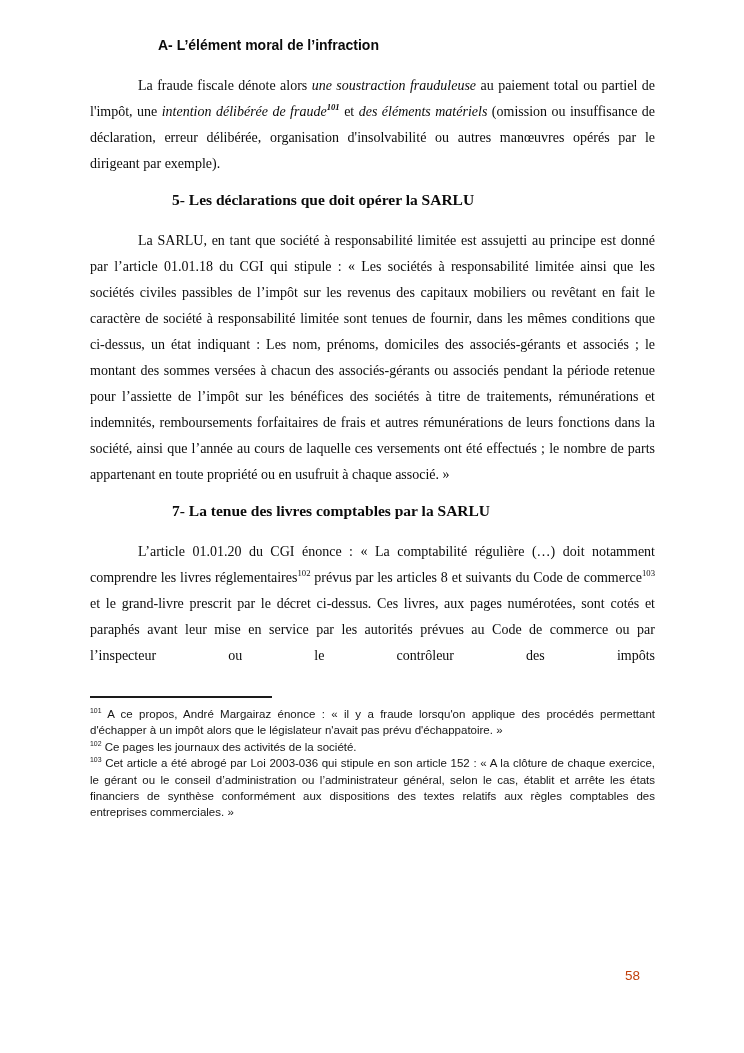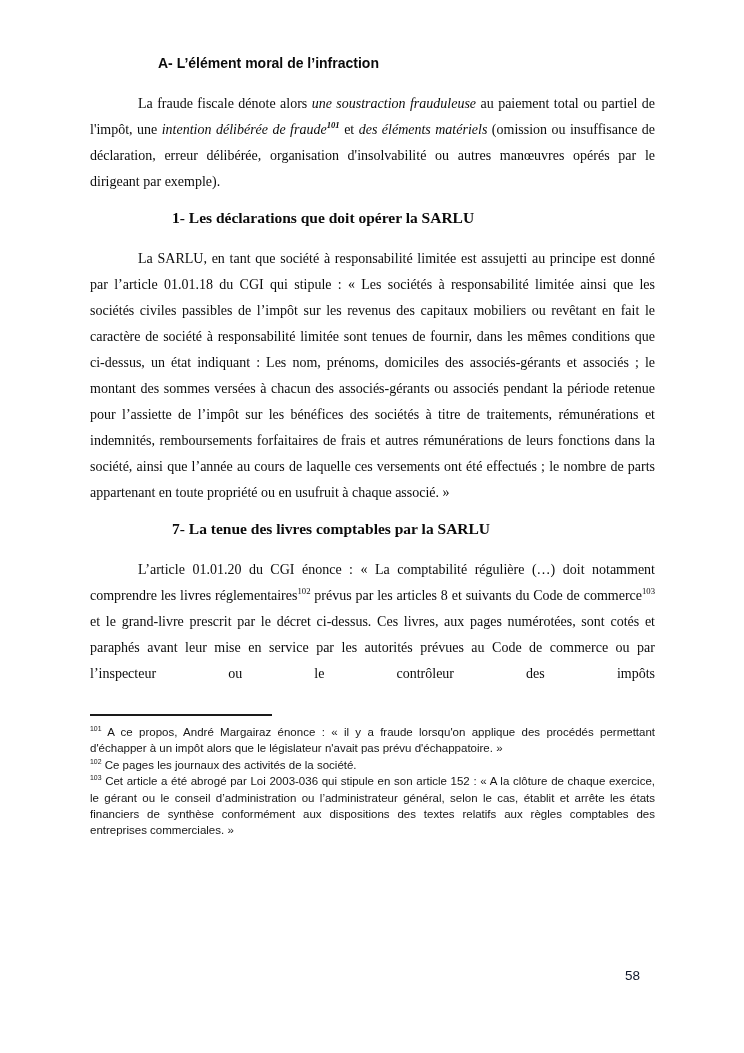--- a/index.html
+++ b/index.html
@@ -7,21 +7,21 @@
     position:relative;
     width:744px;height:1053px;
     background:#ffffff;
     overflow:hidden;
     color:#0b0b0b;
   }
   .doc{
     position:absolute;
     left:90px;top:0;
     width:565px;
-    padding-top:53px;
+    padding-top:35px;
   }
   .h-sans{
     font-family:"Liberation Sans",sans-serif;
     font-weight:bold;
     font-size:14px;line-height:20px;
     margin:13px 0 18px 68px;
   }
   .h-sans.first{margin-top:0;}
   .h-serif{
     font-family:"Liberation Serif",serif;
@@ -52,36 +52,36 @@
     border-top:2px solid #1a1a1a;
     margin:0 0 8px 0;
   }
   .footnote{margin:0;}
   .footnote sup{font-size:60%;line-height:0;}
   .page-number{
     position:absolute;
     top:968px;right:104px;
     font-family:"Liberation Sans",sans-serif;
     font-size:13.5px;
-    color:#0f172a;
+    color:#c2410c;
   }
 </style>
 </head>
 <body>
 
 <div class="page">
   <div class="doc">
 
     <h3 class="h-sans first">A- L’élément moral de l’infraction</h3>
 
     <p class="para"><span>La fraude fiscale dénote alors </span><span class="it">une soustraction frauduleuse</span><span> au paiement total ou partiel de l'impôt, une </span><span class="it">intention délibérée de fraude</span><sup class="it">101</sup><span> et </span><span class="it">des éléments matériels</span><span> (omission ou insuffisance de déclaration, erreur délibérée, organisation d'insolvabilité ou autres manœuvres opérés par le dirigeant par exemple).</span></p>
 
 
 
-    <h4 class="h-serif">1- Les déclarations que doit opérer la SARLU</h4>
+    <h4 class="h-serif">5- Les déclarations que doit opérer la SARLU</h4>
 
     <p class="para">La SARLU, en tant que société à responsabilité limitée est assujetti au principe est donné par l’article 01.01.18 du CGI qui stipule : « Les sociétés à responsabilité limitée ainsi que les sociétés civiles passibles de l’impôt sur les revenus des capitaux mobiliers ou revêtant en fait le caractère de société à responsabilité limitée sont tenues de fournir, dans les mêmes conditions que ci-dessus, un état indiquant : Les nom, prénoms, domiciles des associés-gérants et associés ; le montant des sommes versées à chacun des associés-gérants ou associés pendant la période retenue pour l’assiette de l’impôt sur les bénéfices des sociétés à titre de traitements, rémunérations et indemnités, remboursements forfaitaires de frais et autres rémunérations de leurs fonctions dans la société, ainsi que l’année au cours de laquelle ces versements ont été effectués ; le nombre de parts appartenant en toute propriété ou en usufruit à chaque associé. »</p>
 
     <h4 class="h-serif">7- La tenue des livres comptables par la SARLU</h4>
 
     <p class="para cont-next-page"><span>L’article 01.01.20 du CGI énonce : « La comptabilité régulière (…) doit notamment comprendre les livres réglementaires</span><sup>102</sup><span> prévus par les articles 8 et suivants du Code de commerce</span><sup>103</sup><span> et le grand-livre prescrit par le décret ci-dessus. Ces livres, aux pages numérotées, sont cotés et paraphés avant leur mise en service par les autorités prévues au Code de commerce ou par l’inspecteur ou le contrôleur des impôts</span></p>
 
     <div class="footnotes">
       <div class="fn-rule"></div>
 

